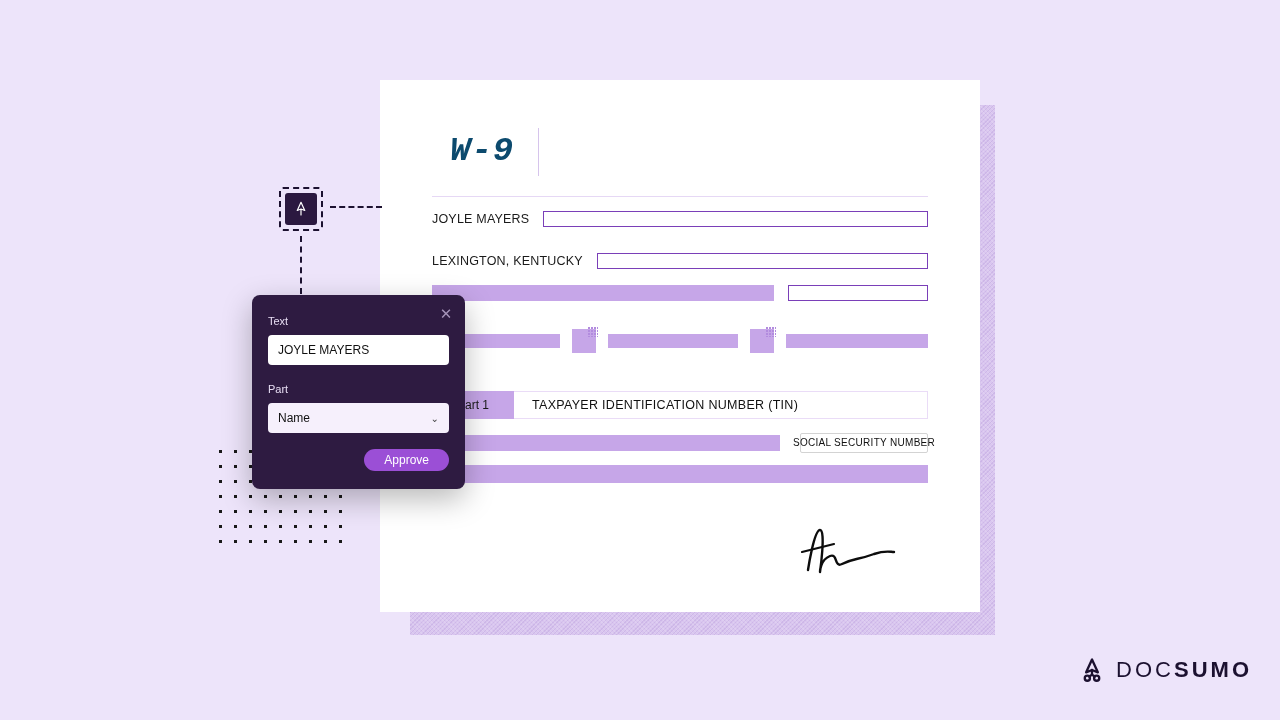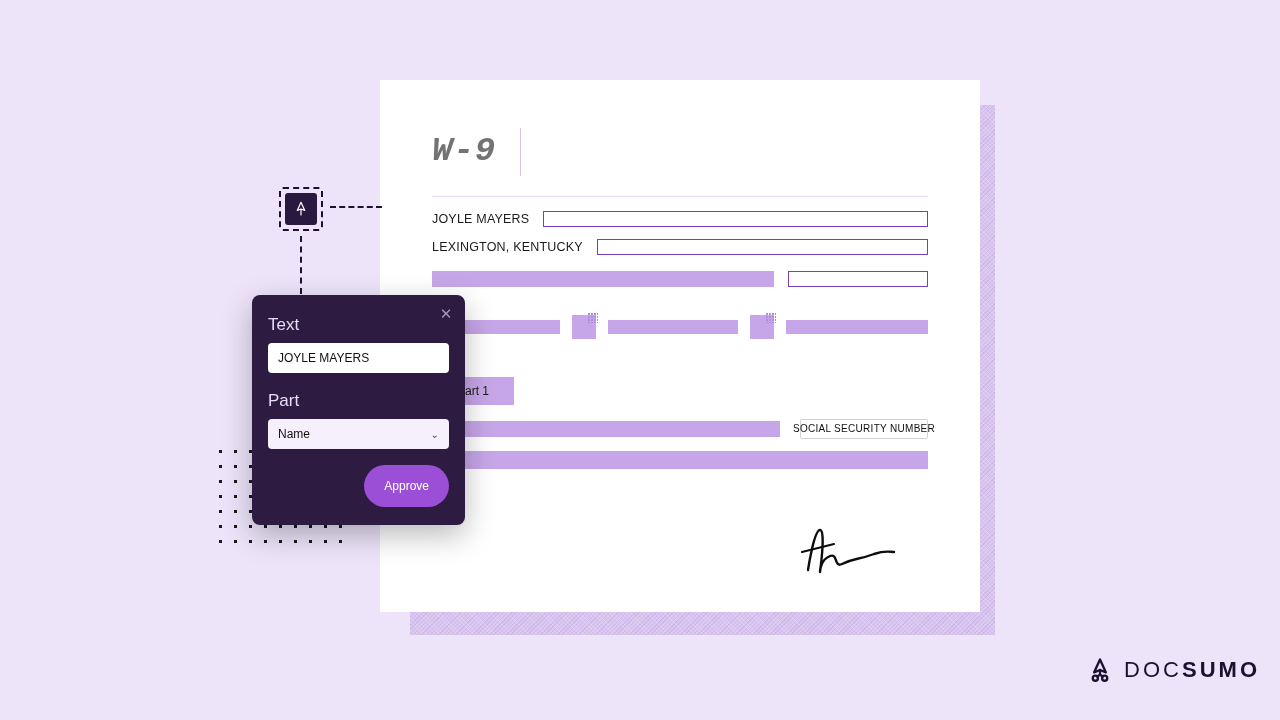--- a/index.html
+++ b/index.html
@@ -42,25 +42,26 @@
     align-items: flex-start;
     gap: 28px;
     padding-bottom: 20px;
     border-bottom: 1px solid #e6d8f5;
   }
   .form-code {
     font-family: 'Courier New', monospace;
     font-weight: 700;
     font-style: italic;
     font-size: 34px;
-    color: #737373;
+    color: #0c4a6e;
     letter-spacing: 1px;
     padding-right: 24px;
     border-right: 1px solid #d6c4ec;
     line-height: 1.4;
+    margin-left: 18px;
   }
   .form-title {
     font-family: 'Courier New', monospace;
     font-style: italic;
     font-weight: 700;
     font-size: 17px;
     color: #6b2fa8;
     line-height: 1.55;
     padding-top: 2px;
   }
@@ -179,79 +180,80 @@
   .popover{
     position:absolute;left:252px;top:295px;width:213px;
     background:#2e1b41;border-radius:8px;padding:16px 16px 18px 16px;
     box-shadow:0 10px 30px rgba(0,0,0,.28);
   }
   .pop-close{
     position:absolute;right:10px;top:10px;width:18px;height:18px;
     display:flex;align-items:center;justify-content:center;
     color:#a593b8;font-size:15px;cursor:pointer;
   }
-  .pop-label{font-size:17px;color:#e7ddf3;margin-bottom:8px;margin-top:4px;}
+  .pop-label{font-size:11px;color:#e7ddf3;margin-bottom:8px;margin-top:4px;}
   .pop-input{
     width:100%;height:30px;background:#fff;border:none;border-radius:4px;
     padding:0 10px;font-size:12px;color:#111;font-family:inherit;
   }
   .pop-select{
     width:100%;height:30px;background:#f6f0fc;border:none;border-radius:4px;
     padding:4px 10px;font-size:12px;color:#111;display:flex;align-items:center;justify-content:space-between;
     cursor:pointer;
   }
   .chev{font-size:10px;color:#444;}
   .pop-gap{height:14px;}
   .pop-btn{
     margin-top:16px;margin-left:auto;display:block;
     background:#9b4fd6;color:#fff;border:none;border-radius:999px;
-    padding:14px 20px;font-size:12px;cursor:pointer;font-family:inherit;
+    padding:4px 20px;font-size:12px;cursor:pointer;font-family:inherit;
   }
 
   
   .brand{
-    position:absolute;right:20px;bottom:36px;display:flex;align-items:center;gap:10px;
+    position:absolute;right:28px;bottom:36px;display:flex;align-items:center;gap:10px;
     color:#1c1130;font-weight:700;font-size:22px;letter-spacing:3px;
   }
   .brand .d1{font-weight:400;}
 </style>
 </head>
 <body>
 
 <div class="paper-shadow"></div>
 
 <div class="doc">
   <div class="doc-header">
     <div class="form-code">W-9</div>
   </div>
 
   <div class="row">
     <div class="row-label">JOYLE MAYERS</div>
     <div class="row-field"></div>
   </div>
-  <div class="row" style="margin-top:12px">
+  <div class="row" style="margin-top:26px">
     <div class="row-label">LEXINGTON, KENTUCKY</div>
     <div class="row-field addr"></div>
   </div>
 
   <div class="bars">
     <div class="bar" style="flex:1"></div>
     <div class="bar outline" style="width:140px"></div>
   </div>
 
   <div class="blocks">
     <div class="block-bar" style="width:128px"></div>
     <div class="block-sq"></div>
     <div class="block-bar" style="width:130px"></div>
     <div class="block-sq"></div>
     <div class="block-bar" style="flex:1"></div>
   </div>
 
   <div class="tin-row">
     <div class="tin-tab">Part 1</div>
+    <div class="tin-title">TAXPAYER IDENTIFICATION NUMBER (TIN)</div>
   </div>
 
   <div class="ssn-row">
     <div class="bar2" style="flex:1"></div>
     <div class="pill" style="width:128px">SOCIAL SECURITY NUMBER</div>
   </div>
   <div class="full-bar"></div>
 
   <svg class="sig" width="120" height="60" viewBox="0 0 120 60">
     <path d="M8 48 C 8 48 14 8 20 8 C 26 8 20 50 20 50 C 20 50 20 38 30 34 C 38 31 34 46 42 42 C 54 36 58 38 74 32 C 86 28 90 30 94 30" stroke="#0d0d0d" stroke-width="2.4" fill="none" stroke-linecap="round" stroke-linejoin="round"></path>

